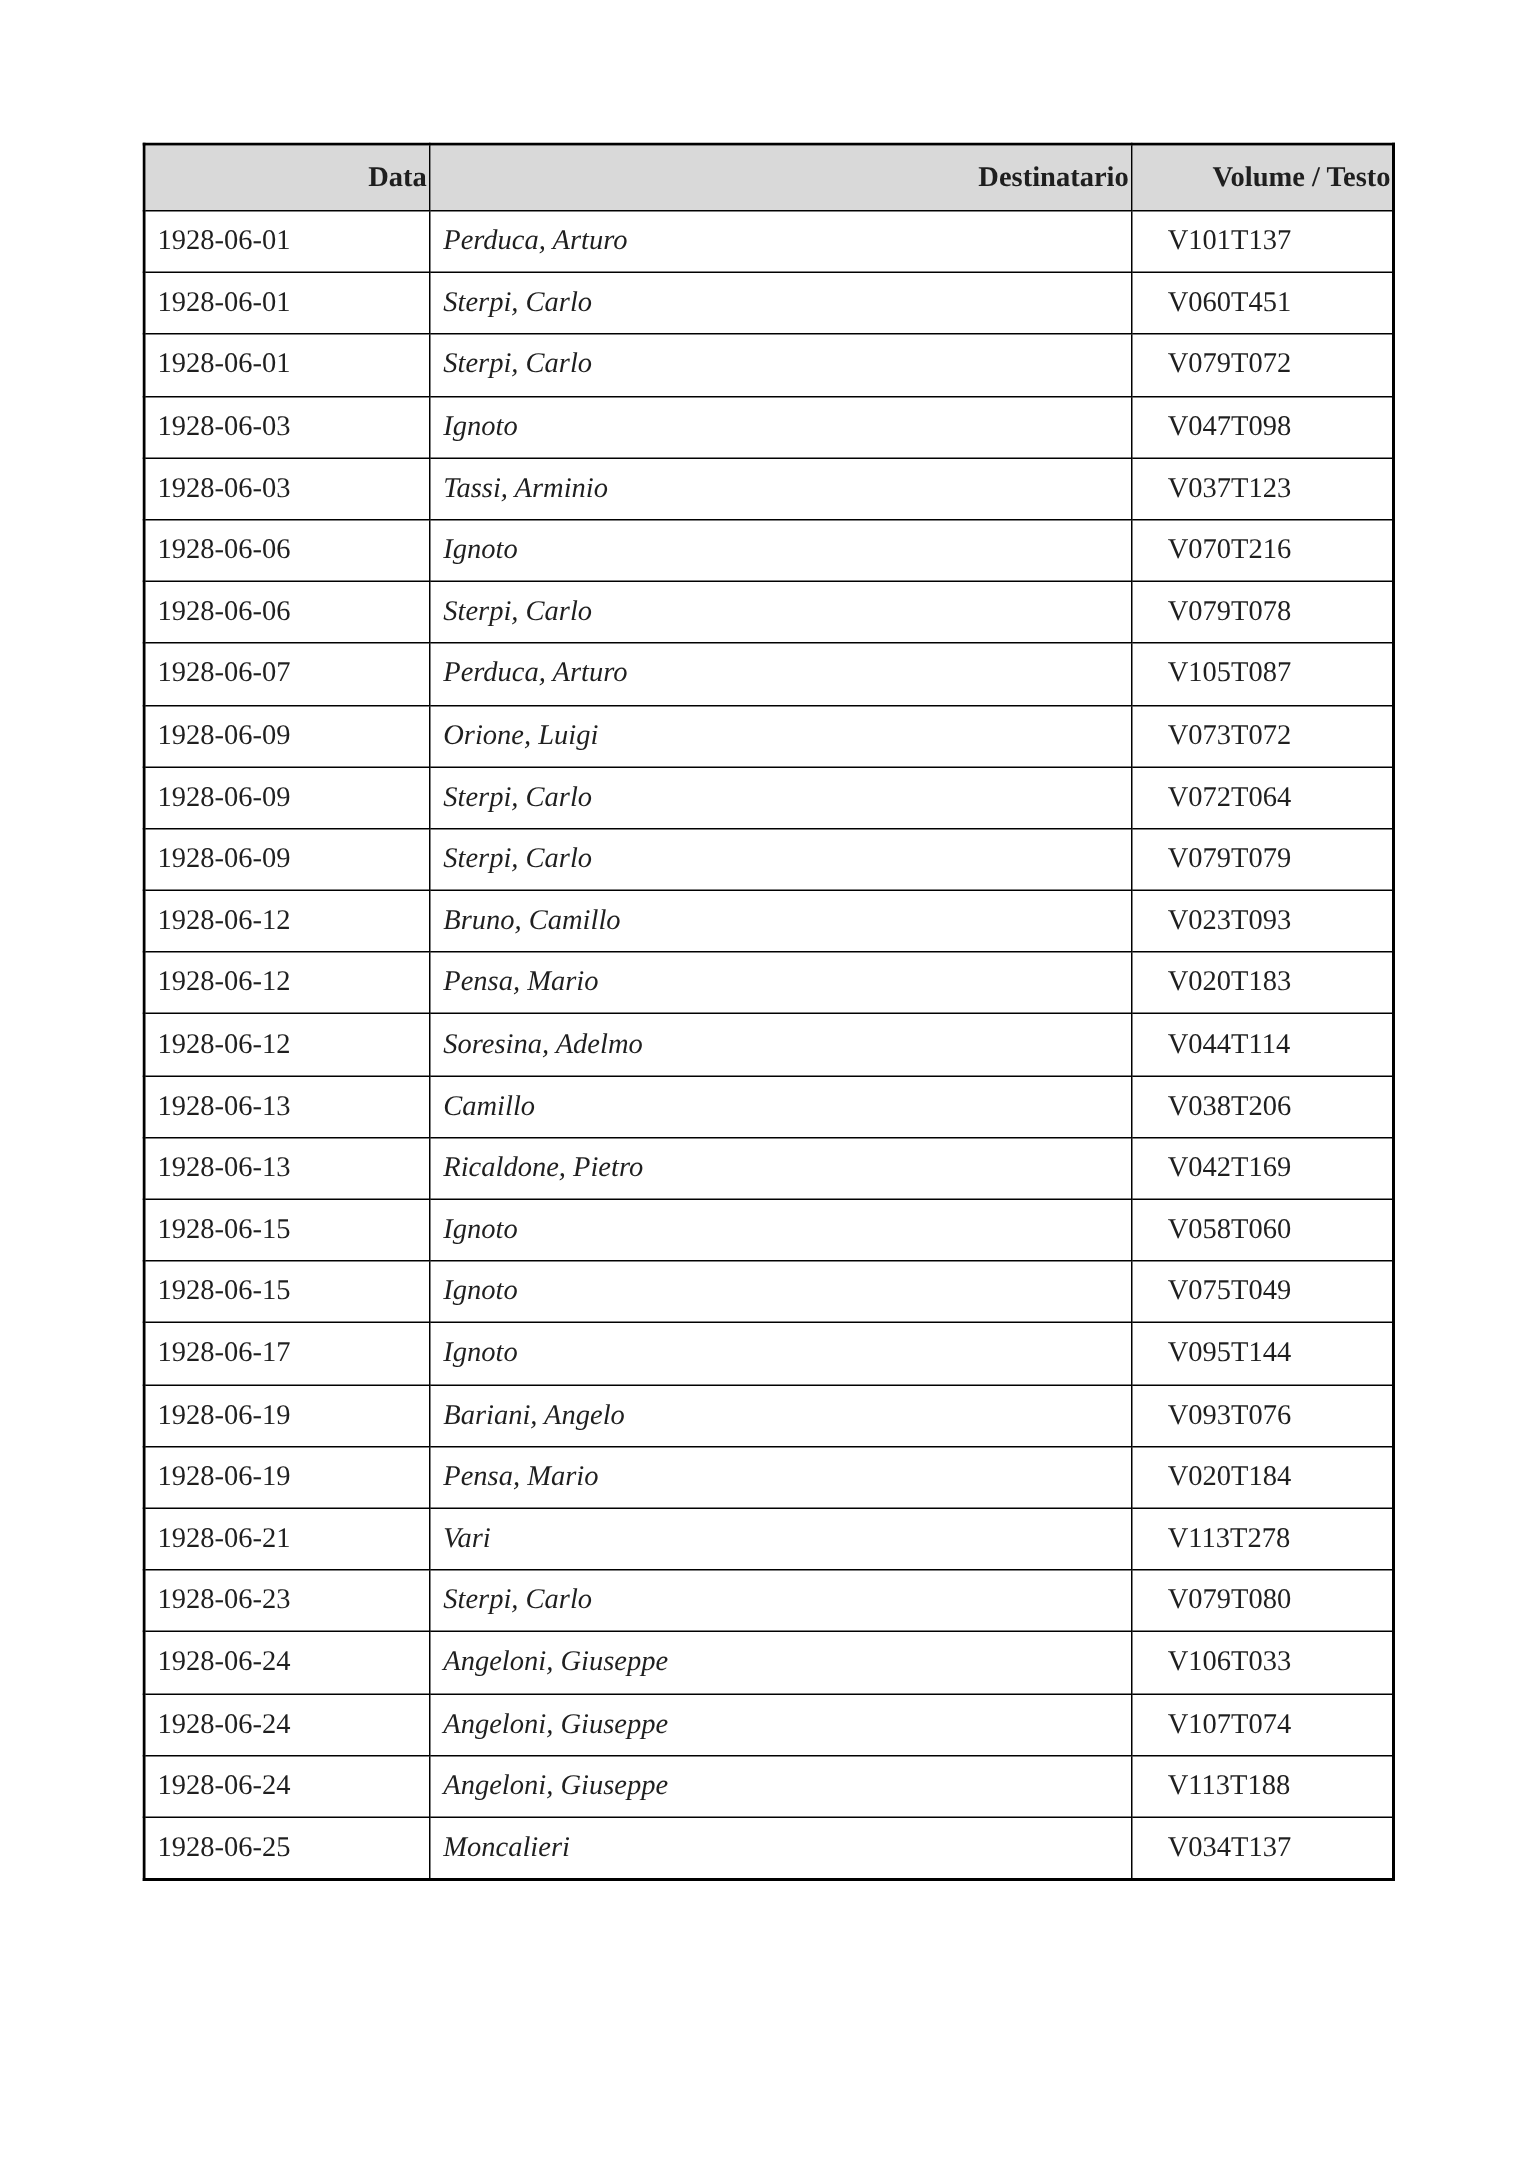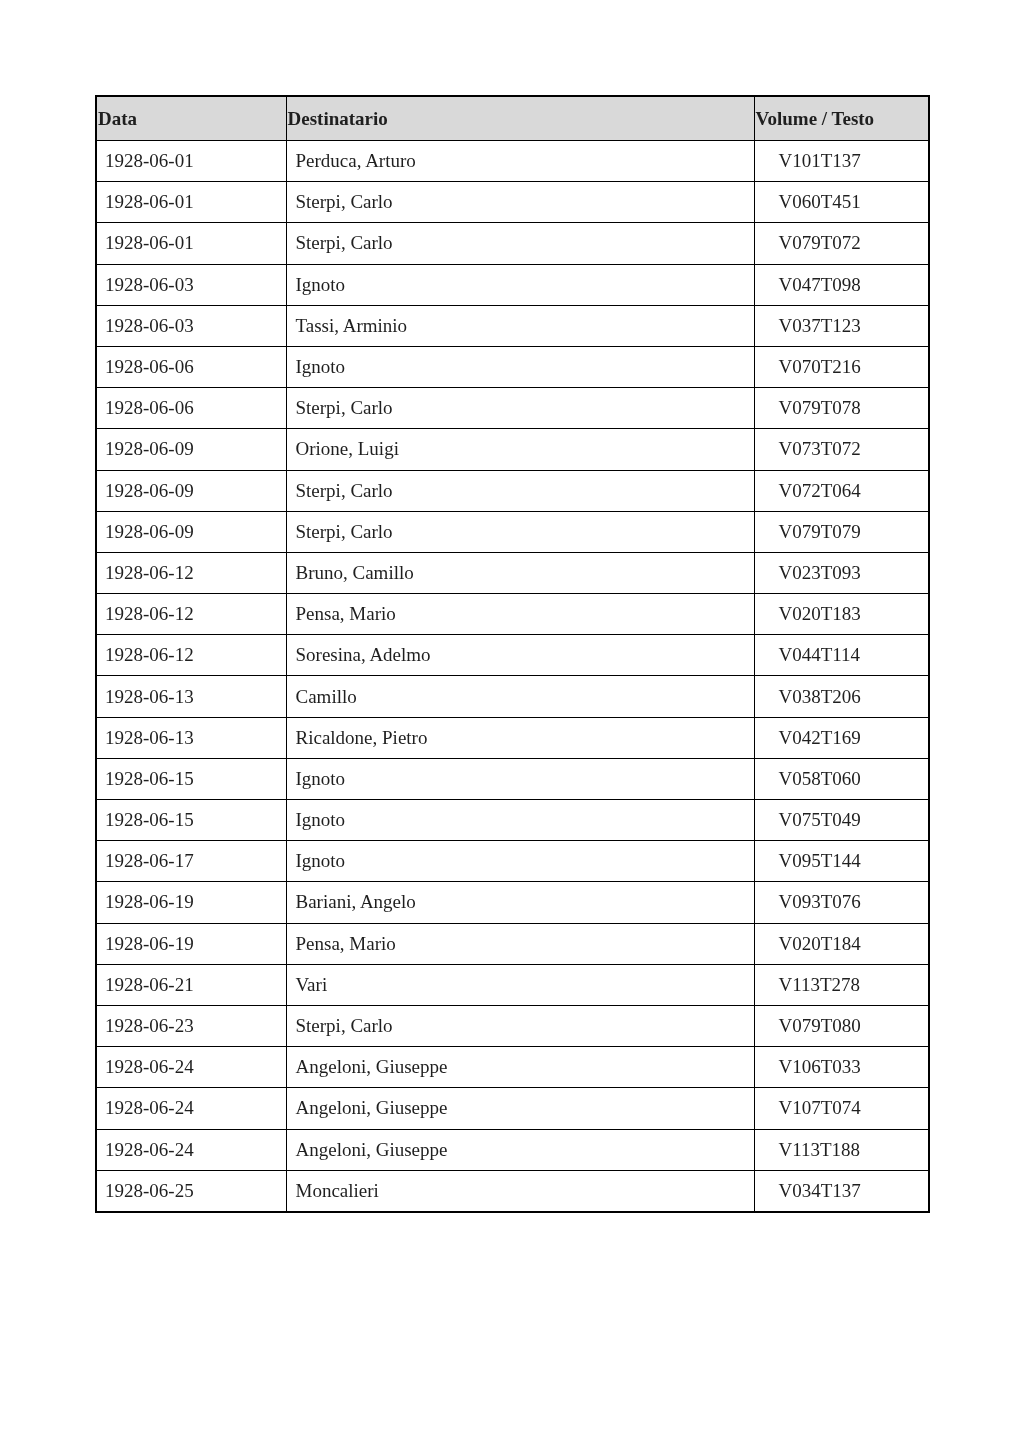--- a/index.html
+++ b/index.html
@@ -32,33 +32,33 @@
   table.letters-table td {
     border: 1px solid #000000;
     font-size: 19px;
     vertical-align: middle;
     overflow: hidden;
     white-space: nowrap;
   }
   table.letters-table th {
     height: 41px;
     font-weight: bold;
-    text-align: left;
+    text-align: right;
     background: #d9d9d9;
   }
   table.letters-table td {
     height: 38.2px;
     text-align: left;
     background: #ffffff;
   }
   col.c-date { width: 190px; }
   col.c-dest { width: 468px; }
   col.c-vol  { width: 175px; }
   td.cell-date { padding-left: 8px; }
-  td.cell-dest { padding-left: 9px; }
+  td.cell-dest { padding-left: 9px; font-style: italic; }
   td.cell-vol  { padding-left: 24px; }
 </style>
 </head>
 <body>
 
 <div class="table-clip">
   <table class="letters-table">
     <colgroup>
       <col class="c-date">
       <col class="c-dest">
@@ -101,20 +101,25 @@
           <td class="cell-date">1928-06-06</td>
           <td class="cell-dest">Ignoto</td>
           <td class="cell-vol">V070T216</td>
         </tr>
         <tr>
           <td class="cell-date">1928-06-06</td>
           <td class="cell-dest">Sterpi, Carlo</td>
           <td class="cell-vol">V079T078</td>
         </tr>
         <tr>
+          <td class="cell-date">1928-06-07</td>
+          <td class="cell-dest">Perduca, Arturo</td>
+          <td class="cell-vol">V105T087</td>
+        </tr>
+        <tr>
           <td class="cell-date">1928-06-09</td>
           <td class="cell-dest">Orione, Luigi</td>
           <td class="cell-vol">V073T072</td>
         </tr>
         <tr>
           <td class="cell-date">1928-06-09</td>
           <td class="cell-dest">Sterpi, Carlo</td>
           <td class="cell-vol">V072T064</td>
         </tr>
         <tr>

